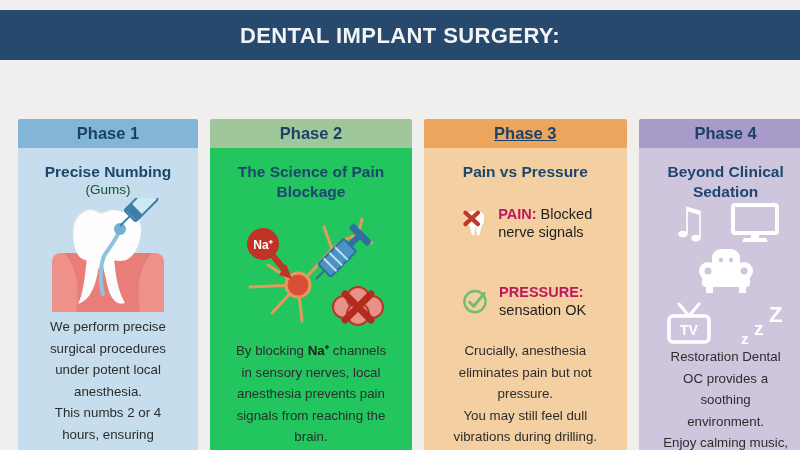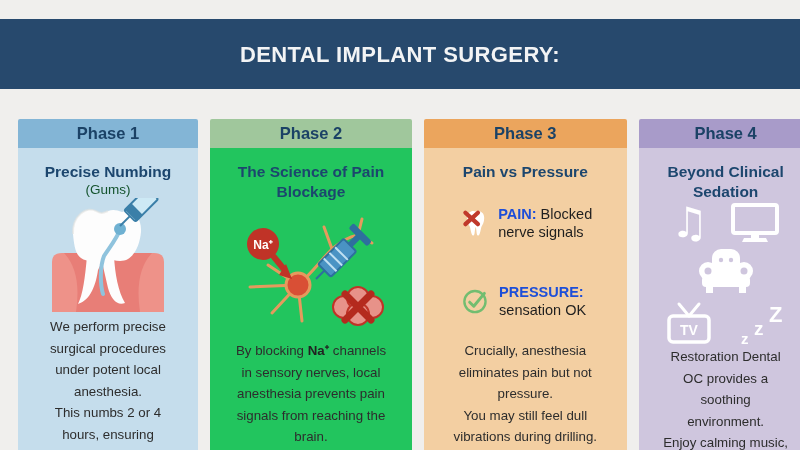--- a/index.html
+++ b/index.html
@@ -2,21 +2,21 @@
 <html><head>
 <meta charset="utf-8">
 <style>
   html,body{margin:0;padding:0;}
   body{
     width:800px;height:450px;overflow:hidden;position:relative;
     background:#f0efed;
     font-family:"Liberation Sans",sans-serif;
   }
   .banner{
-    position:absolute;top:19px;left:0;width:800px;height:70px;
+    position:absolute;top:10px;left:0;width:800px;height:50px;
     background:#27496d;
     display:flex;flex-direction:column;align-items:center;justify-content:center;
     color:#f3f4f5;font-weight:bold;font-size:22px;letter-spacing:.4px;
     line-height:29px;text-align:center;
   }
   .columns{
     position:absolute;top:91px;left:18px;width:764px;height:345px;
     display:flex;gap:12px;margin-top:28px;
   }
   .column{flex:1;display:flex;flex-direction:column;}
@@ -26,21 +26,21 @@
   }
   .phase-body{
     flex:1;display:flex;flex-direction:column;align-items:center;
     padding:12px 24px 16px;box-sizing:border-box;text-align:center;
     border-radius:0 0 2px 2px;
   }
   .p1 .phase-header{background:#83b5d6;}
   .p1 .phase-body{background:#c5ddec;}
   .p2 .phase-header{background:#a0c79c;}
   .p2 .phase-body{background:#22c55e;}
-  .p3 .phase-header{background:#eba55d;}
+  .p3 .phase-header{background:#eba55d;text-decoration:underline;}
   .p3 .phase-body{background:#f3cfa2;}
   .p4 .phase-header{background:#a89bc9;}
   .p4 .phase-body{background:#cfc6de;}
   .col-title{
     font-weight:bold;font-size:15.5px;color:#1c466e;line-height:1.3;margin-top:2px;
   }
   .col-subtitle{font-size:13.5px;color:#14532d;line-height:1.2;}
   .illus{
     flex:1;width:100%;display:flex;align-items:center;justify-content:center;
   }
@@ -48,21 +48,21 @@
     font-size:13.3px;color:#2d2d2d;line-height:1.62;margin:0;
     white-space:pre-line;
   }
   .paragraph b{color:#222;}
   
   .vs-items{flex:1;display:flex;flex-direction:column;justify-content:center;gap:30px;width:100%;}
   .vs-item{display:flex;align-items:center;gap:10px;padding-left:14px;}
   .vs-text{
     text-align:left;font-size:14.5px;line-height:1.25;color:#1f1f1f;max-width:108px;
   }
-  .vs-label{font-weight:bold;color:#1d4ed8;}
+  .vs-label{font-weight:bold;color:#be185d;}
   
   .comfort-icons{flex:1;display:flex;flex-direction:column;align-items:center;justify-content:center;gap:4px;}
   .icon-row{display:flex;align-items:center;gap:22px;}
   .music-glyph{
     font-family:"DejaVu Sans",sans-serif;font-size:42px;color:#fff;line-height:1;
   }
   svg text{font-family:"Liberation Sans",sans-serif;}
 </style>
 </head>
 <body>

